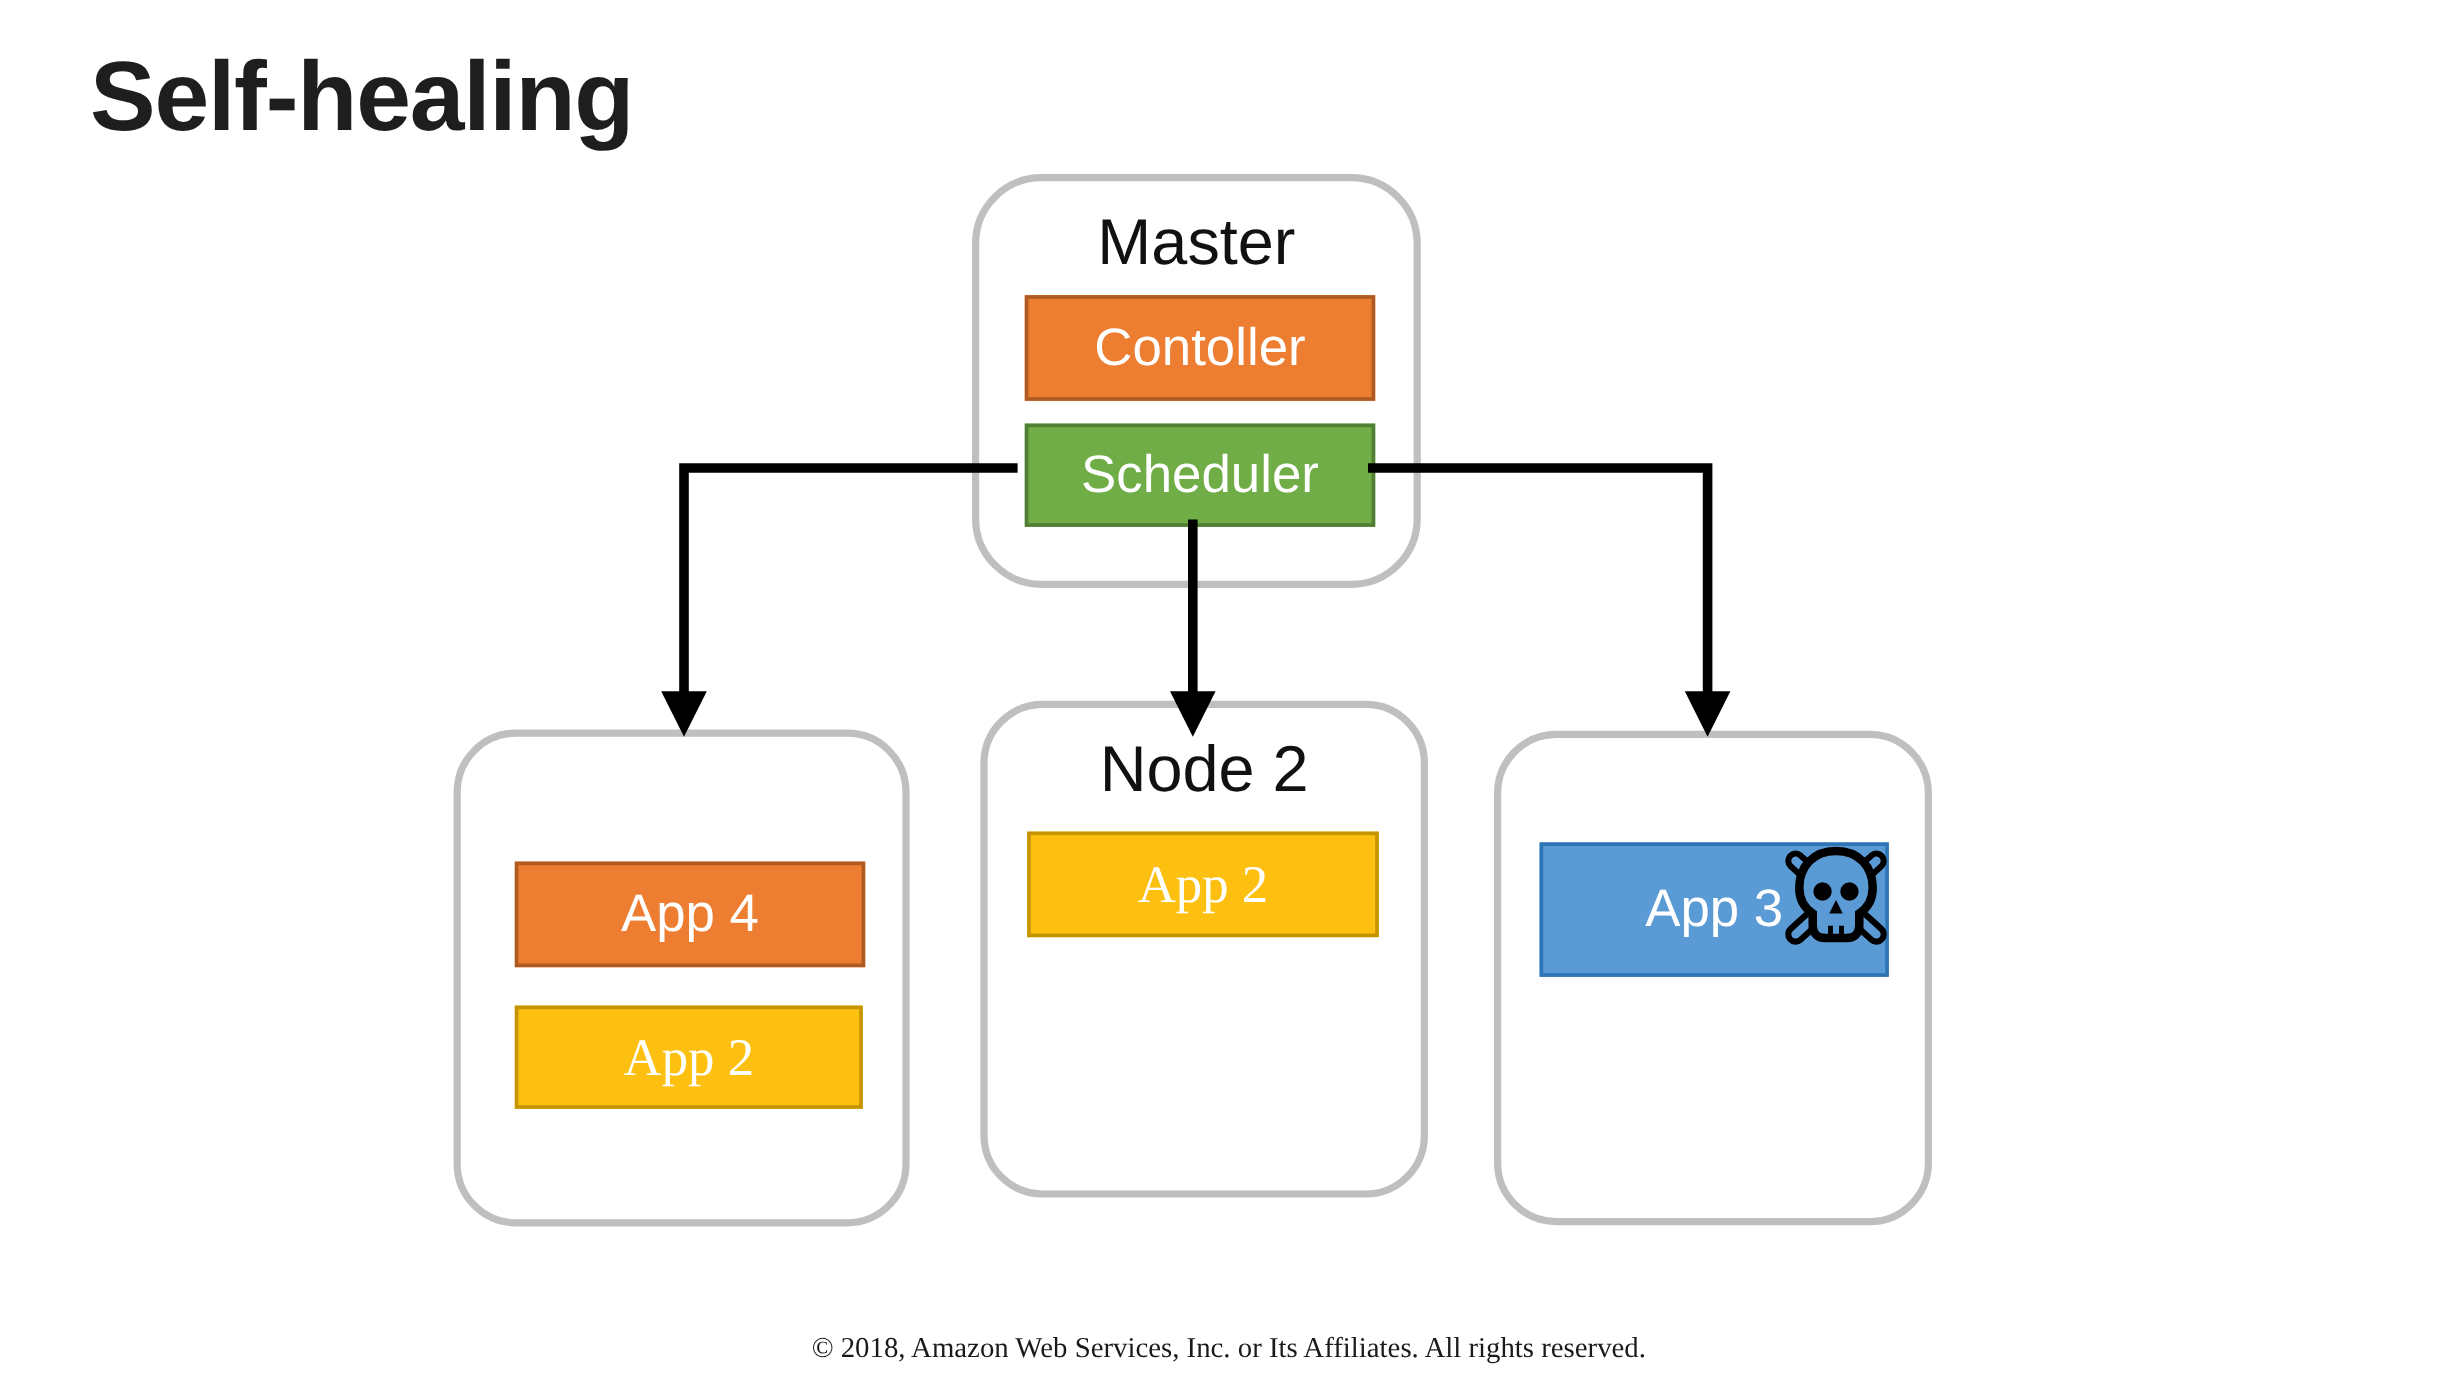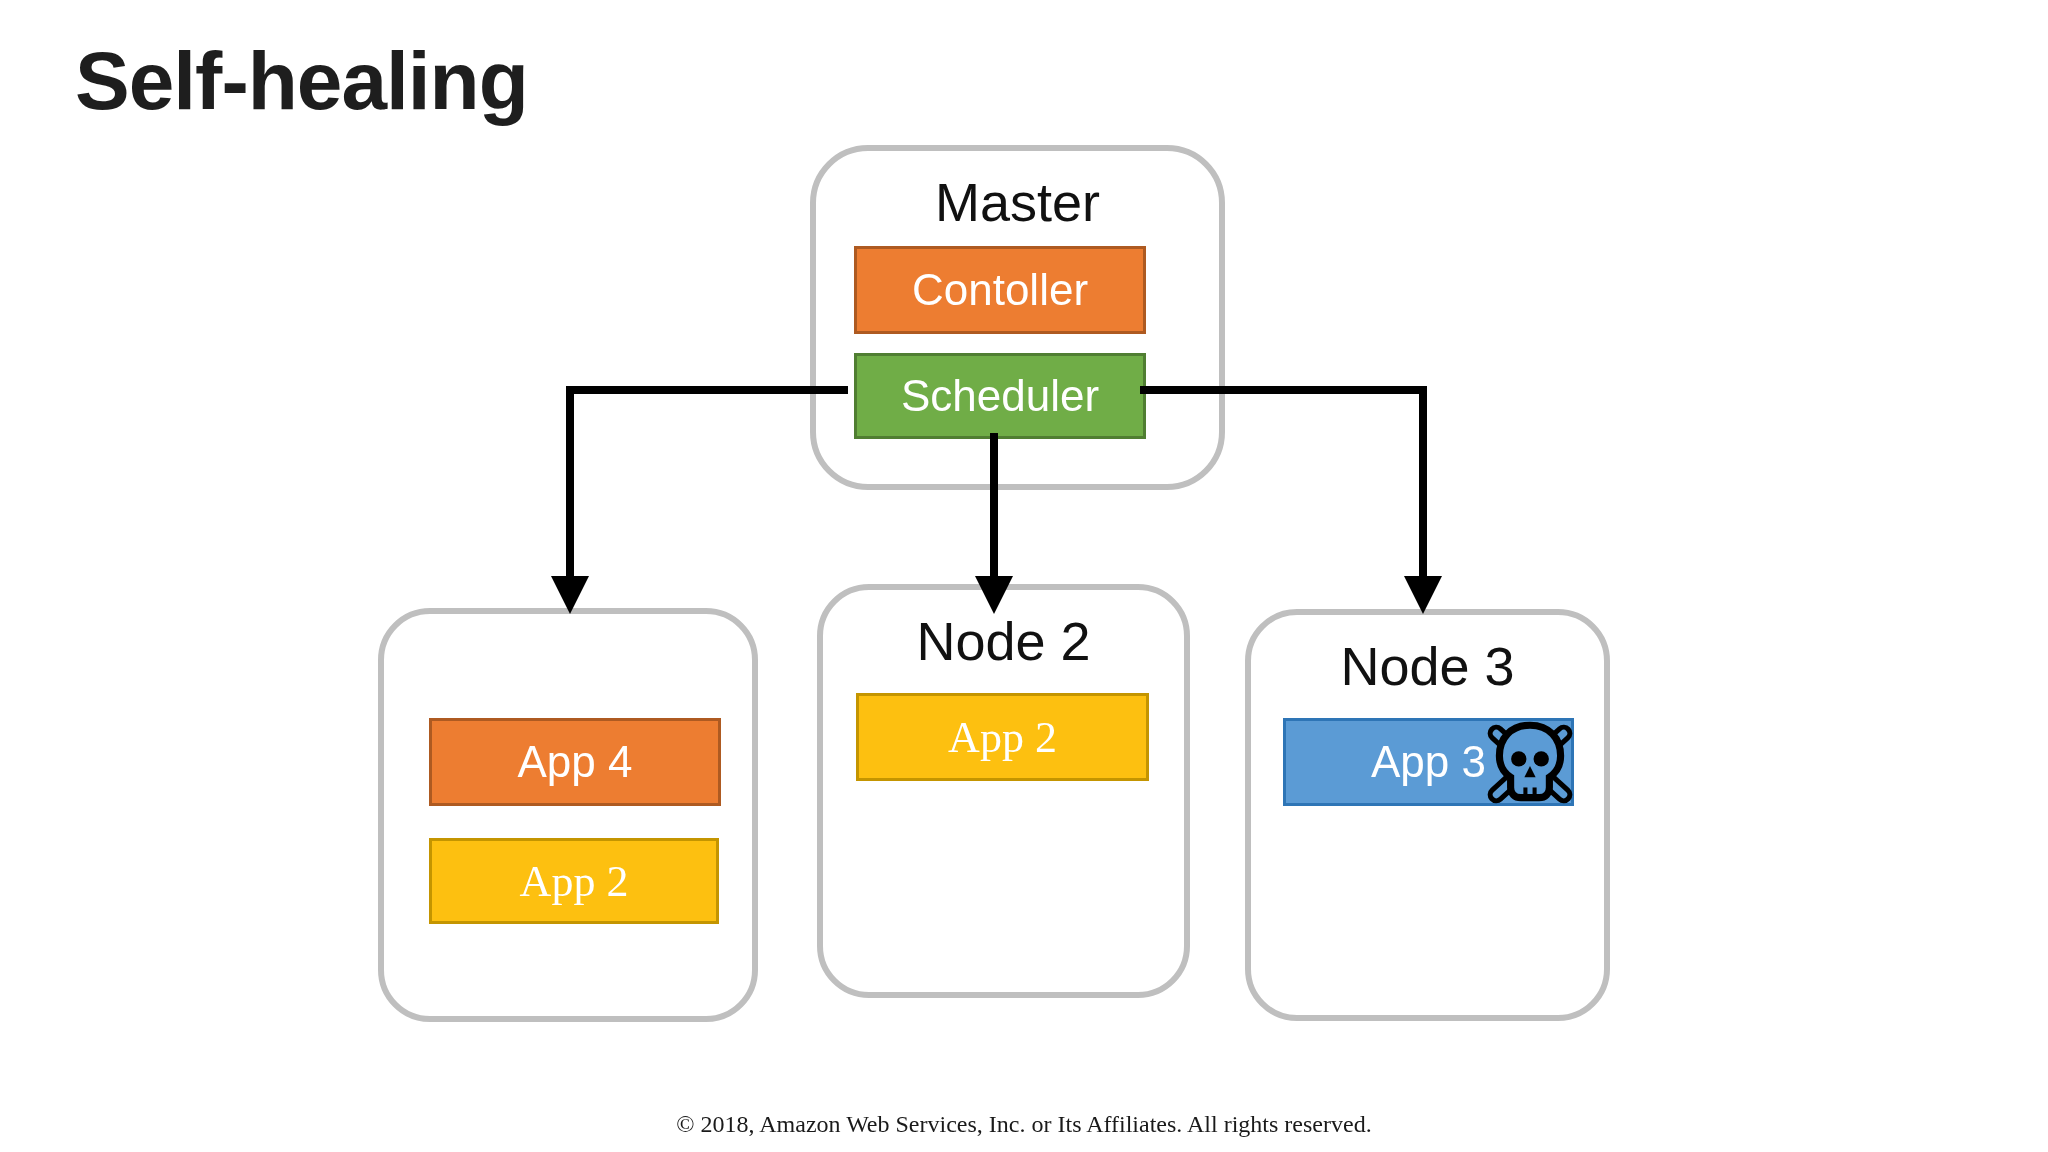--- a/index.html
+++ b/index.html
@@ -22,21 +22,21 @@
     color: var(--title-text);
   }
   
   .group-box {
     position: absolute;
     background: #ffffff;
     border: 6px solid var(--node-border);
     border-radius: 58px;
     box-sizing: border-box;
   }
-  .box-master { left: 810px; top: 145px; width: 415px; height: 345px; }
+  .box-master { left: 810px; top: 145px; width: 374px; height: 345px; }
   .box-node1  { left: 378px; top: 608px; width: 380px; height: 414px; border-radius: 52px; }
   .box-node2  { left: 817px; top: 584px; width: 373px; height: 414px; border-radius: 52px; }
   .box-node3  { left: 1245px; top: 609px; width: 365px; height: 412px; border-radius: 52px; }
   .group-label {
     position: absolute;
     left: 0; right: 0;
     top: 20px;
     text-align: center;
     font-size: 54px;
     color: #111111;
@@ -55,21 +55,21 @@
   .chip-green  { background: var(--chip-green);  border: 3px solid var(--chip-green-border); }
   .chip-yellow { background: var(--chip-yellow); border: 3px solid var(--chip-yellow-border); font-family: Liberation Serif, serif; }
   .chip-blue   { background: var(--chip-blue);   border: 3px solid var(--chip-blue-border); }
 
   .chip-controller { left: 38px; top: 95px;  width: 292px; height: 88px; }
   .chip-scheduler  { left: 38px; top: 202px; width: 292px; height: 86px; }
 
   .chip-n1-app1 { left: 45px; top: 104px; width: 292px; height: 88px; }
   .chip-n1-app2 { left: 45px; top: 224px; width: 290px; height: 86px; }
   .chip-n2-app2 { left: 33px; top: 103px; width: 293px; height: 88px; }
-  .chip-n3-app3 { left: 32px; top: 103px; width: 291px; height: 88px; }
+  .chip-n3-app3 { left: 32px; top: 87px; width: 291px; height: 112px; }
 
   .connector-layer {
     position: absolute;
     left: 0; top: 0;
     width: 2048px;
     height: 1152px;
     pointer-events: none;
   }
   .conn { fill: none; stroke: var(--connector); stroke-width: 8px; }
   .arrowhead { fill: var(--connector); stroke: none; }
@@ -119,21 +119,20 @@
   </div>
 
   <div class="group-box box-node2">
     <div class="group-label">Node 2</div>
     <div class="chip chip-yellow chip-n2-app2">
       <span>App 2</span>
     </div>
   </div>
 
   <div class="group-box box-node3">
-    <div class="group-label">Node 3</div>
     <div class="chip chip-blue chip-n3-app3">
       <span>App 3</span>
       <span class="skull-wrap">
         <svg viewBox="0 0 100 100" width="102" height="102">
 
           <line x1="17" y1="20" x2="83" y2="80" stroke="#000" stroke-width="17" stroke-linecap="round"></line>
           <line x1="17" y1="20" x2="83" y2="80" stroke="var(--chip-blue)" stroke-width="7" stroke-linecap="round"></line>
           <line x1="83" y1="20" x2="17" y2="80" stroke="#000" stroke-width="17" stroke-linecap="round"></line>
           <line x1="83" y1="20" x2="17" y2="80" stroke="var(--chip-blue)" stroke-width="7" stroke-linecap="round"></line>
 

